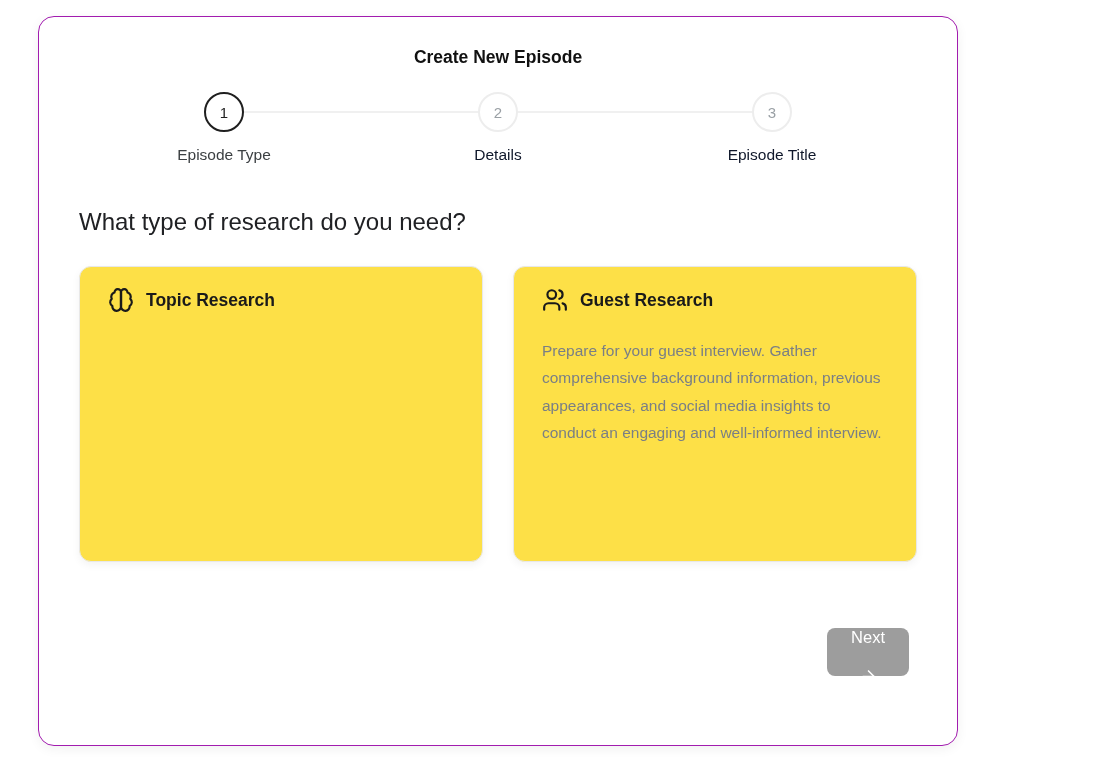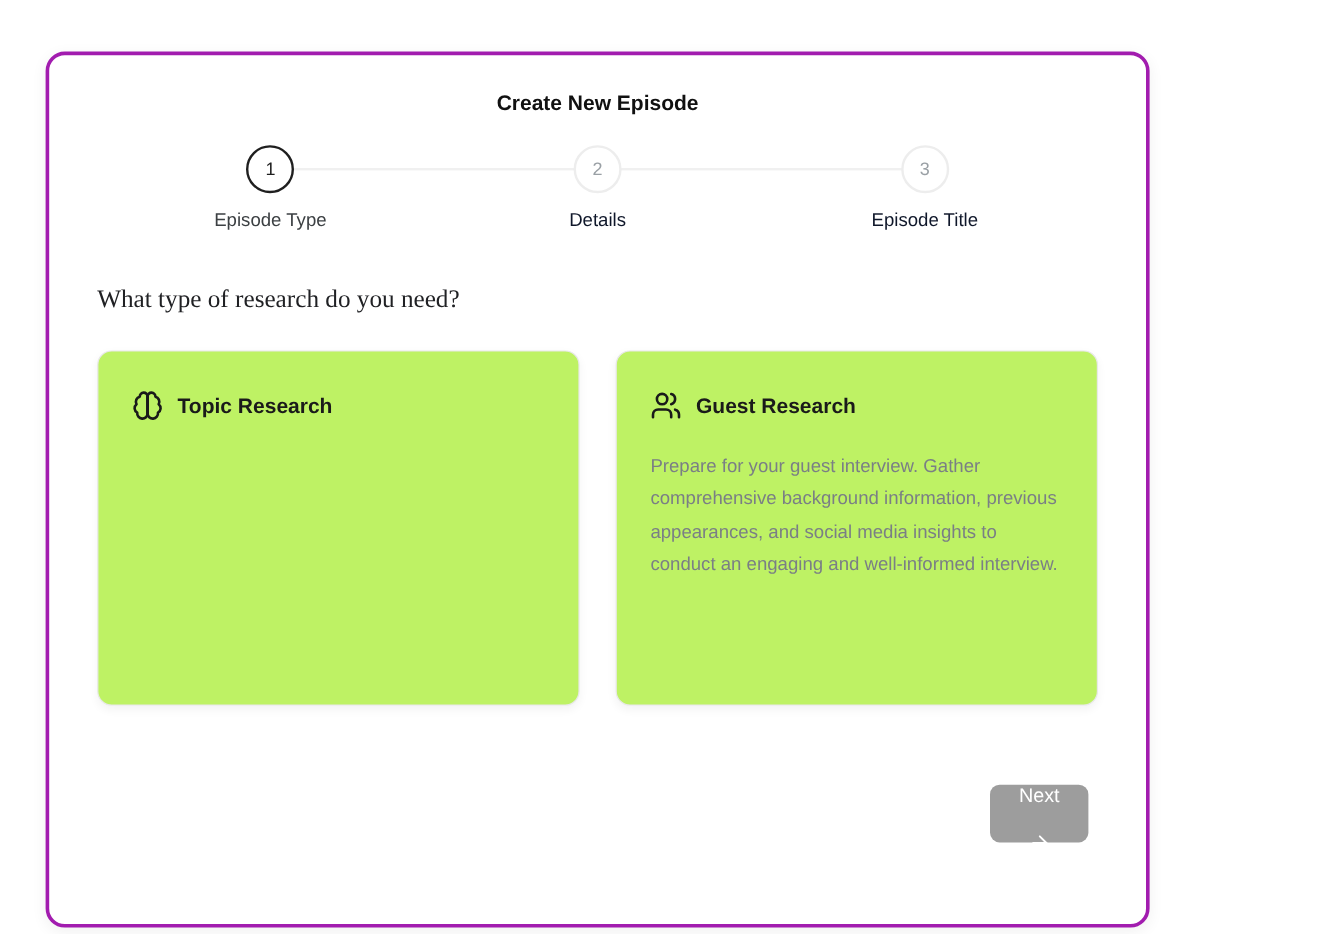--- a/index.html
+++ b/index.html
@@ -4,24 +4,24 @@
 <style>
   * { margin: 0; padding: 0; box-sizing: border-box; }
   html, body {
     width: 1106px; height: 778px;
     background: #ffffff;
     font-family: "Liberation Sans", "DejaVu Sans", sans-serif;
     overflow: hidden;
   }
   .dialog {
     position: absolute;
-    left: 38px; top: 43px;
+    left: 38px; top: 16px;
     width: 920px; height: 730px;
     background: #ffffff;
-    border: 3px solid #a21caf;
+    border: 1px solid #a21caf;
     border-radius: 16px;
     box-shadow: 0 3px 12px rgba(0,0,0,0.06);
     padding: 30px 40px 40px 40px;
   }
   .dialog-title {
     text-align: center;
     font-size: 17.5px;
     font-weight: bold;
     color: #111111;
     margin-bottom: 24px;
@@ -64,38 +64,37 @@
     color: #1f1f1f;
   }
   .step-label {
     margin-top: 14px;
     font-size: 15.5px;
     color: #0f172a;
   }
   .step.active .step-label { color: #3c4043; }
   
   .question {
-    font-size: 21px;
+    font-size: 24px;
     font-weight: normal;
     color: #202124;
     margin: 6px 0 30px 0;
-    font-family: Liberation Serif, serif;
   }
   
   .options {
     display: grid;
     grid-template-columns: 1fr 1fr;
     gap: 30px;
   }
   .option-card {
     border: 1px solid #e8e8e8;
     border-radius: 12px;
-    background: #bef264;
+    background: #fde047;
     box-shadow: 0 3px 8px rgba(0,0,0,0.05);
-    padding: 32px 28px;
+    padding: 20px 28px;
     min-height: 296px;
     cursor: pointer;
   }
   .option-head {
     display: flex;
     align-items: center;
     gap: 12px;
     margin-bottom: 24px;
   }
   .option-icon {

